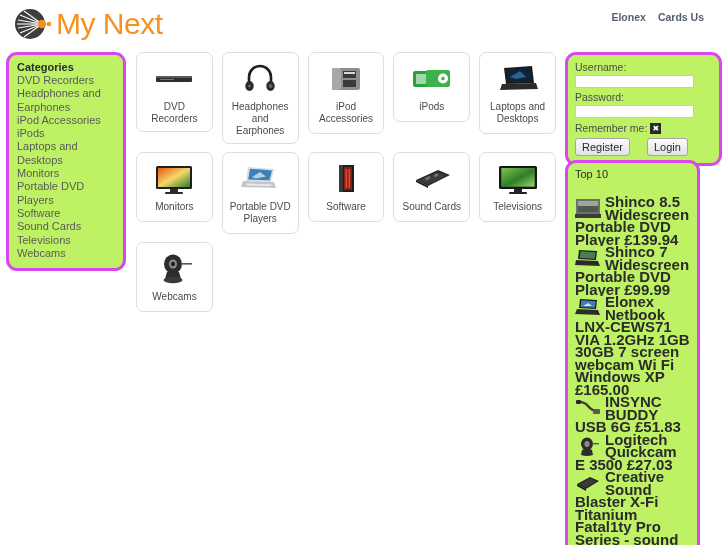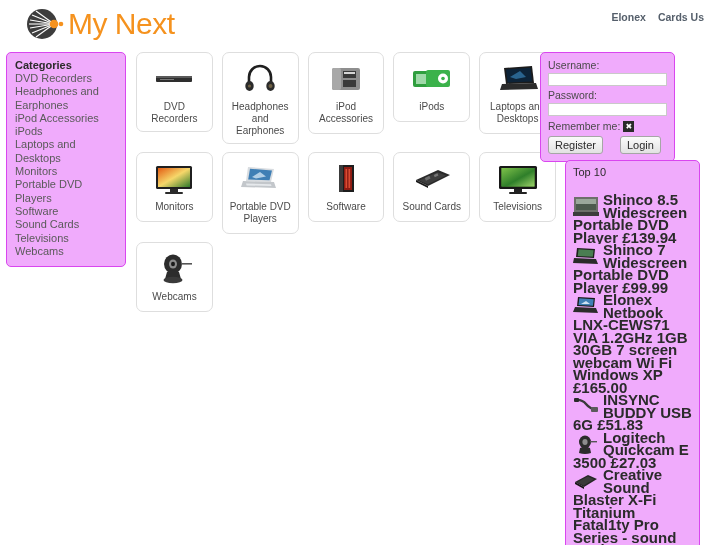--- a/index.html
+++ b/index.html
@@ -9,36 +9,36 @@
     overflow: hidden;
   }
   body {
     font-family: "Liberation Sans", sans-serif;
     font-size: 11px;
     color: #333333;
     position: relative;
   }
   
   #header { position: absolute; left: 0; top: 0; width: 727px; height: 46px; }
-  #logo-wrap { position: absolute; left: 24px; top: 4px; display: flex; align-items: center; text-align: center; }
+  #logo-wrap { position: absolute; left: 12px; top: 4px; display: flex; align-items: center; text-align: center; }
   #logo-mark { width: 40px; height: 40px; position: relative; }
   #brand-text {
     font-size: 30px; color: #f5921e; margin-left: 4px;
     letter-spacing: -0.5px; font-weight: 400; line-height: 40px;
   }
   #topnav { position: absolute; right: 23px; top: 11px; }
   #topnav a {
     color: #555f6b; font-size: 10.5px; text-decoration: none;
     margin-left: 9px; font-weight: bold;
   }
   
   .panel {
-    border: 1px solid #d946ef;
-    border-radius: 5px;
-    background: #f0abfc;
+    border: 3px solid #d946ef;
+    border-radius: 11px;
+    background: #bef264;
     box-sizing: border-box;
   }
   
   #sidebar { position: absolute; left: 6px; top: 52px; width: 120px; padding: 6px 8px 8px 8px; }
   #sidebar h3 { margin: 0 0 1px 0; font-size: 11px; color: #2b2b2b; font-weight: bold; }
   #sidebar ul { list-style: none; margin: 0; padding: 0; }
   #sidebar li { font-size: 11px; line-height: 13.3px; color: #5a5a5a; cursor: pointer; }
   
   #grid { position: absolute; left: 136px; top: 52px; width: 420px; }
   .tile-row { display: flex; gap: 9px; margin-bottom: 8px; align-items: flex-start; }
@@ -49,21 +49,21 @@
     display: flex; flex-direction: column; align-items: center;
     padding: 9px 4px 6px 4px; cursor: pointer;
   }
   .tile.tall { min-height: 82px; }
   .tile-img { height: 34px; display: flex; align-items: center; justify-content: center; }
   .tile-label {
     font-size: 10px; color: #4a4a4a; text-align: center;
     line-height: 12px; margin-top: 5px;
   }
   
-  #login-panel { position: absolute; left: 540px; top: 52px; width: 135px; padding: 6px 7px 7px 7px; }
+  #login-panel { position: absolute; left: 565px; top: 52px; width: 157px; padding: 6px 7px 7px 7px; }
   .field-label { font-size: 10.5px; color: #4a4a4a; margin-bottom: 2px; }
   .text-input {
     width: 119px; height: 13px; border: 1px solid #c9c9c9;
     background: #fff; box-sizing: border-box; margin-bottom: 3px;
     font-family: "Liberation Sans", sans-serif; font-size: 10px; padding: 0 2px;
   }
   #remember-row { display: flex; align-items: center; font-size: 10.5px; color: #4a4a4a; margin: 1px 0 4px 0; }
   .checkbox-glyph {
     display: inline-block; width: 9px; height: 9px; margin-left: 3px;
     border: 1px solid #2a2a2a; background: #2a2a2a; color: #fff;

